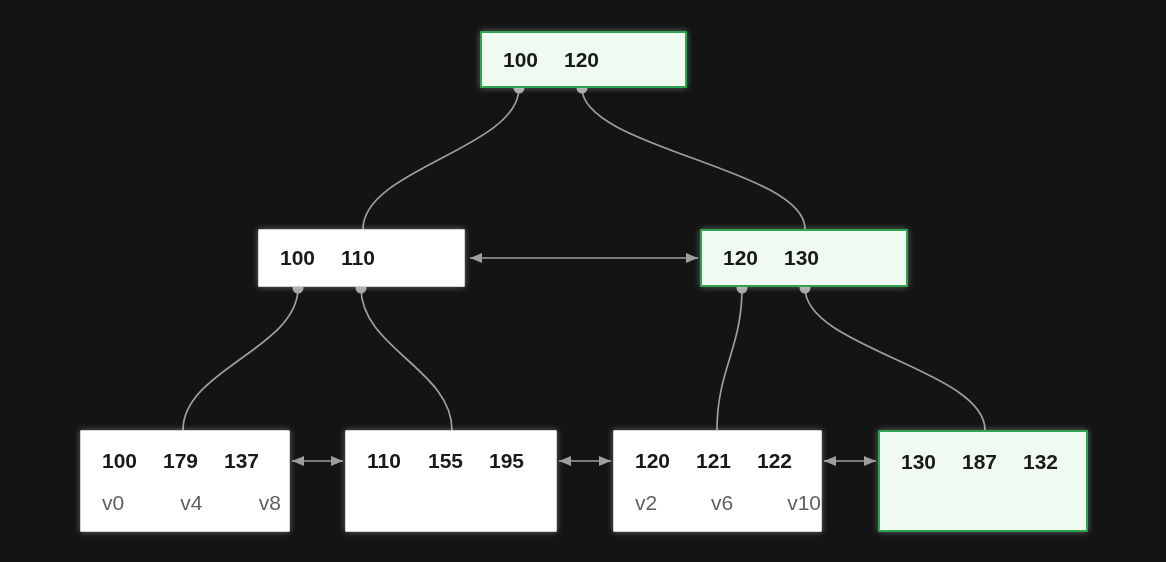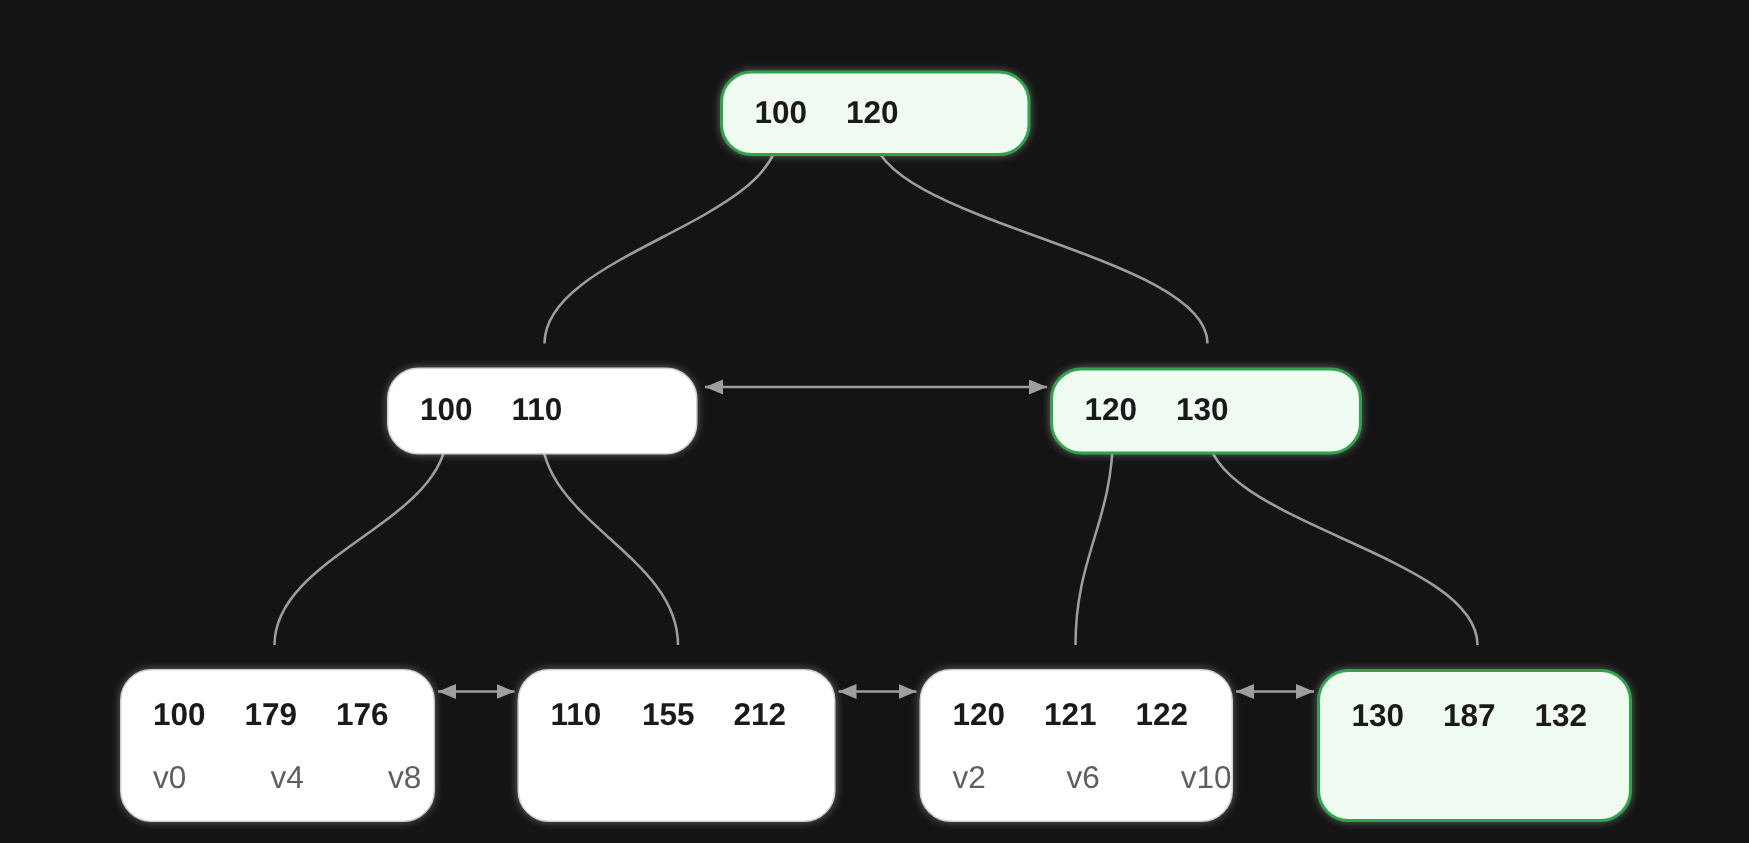--- a/index.html
+++ b/index.html
@@ -14,23 +14,22 @@
   .edges-layer {
     position: absolute;
     inset: 0;
     pointer-events: none;
   }
   .node {
     position: absolute;
     box-sizing: border-box;
     background: var(--node-bg, #ffffff);
     border: 1.5px solid var(--node-border, #d2d2d2);
-    border-radius: 21px;
+    border-radius: 1px;
     box-shadow: 0 0 6px rgba(255,255,255,0.35);
-    margin-top: 16px;
   }
   .node.highlight {
     background: var(--hl-bg, #effaf1);
     border: 2px solid var(--hl-border, #2ea44f);
   }
   .row {
     display: flex;
     padding-left: 21px;
     line-height: 32px;
   }
@@ -99,33 +98,33 @@
       <div class="node internal highlight" style="left: 700px; top: 229px; width: 208px; height: 58px;">
         <div class="row keys">
           <span class="cell key">120</span>
           <span class="cell key">130</span>
         </div>
       </div>
       <div class="node leaf" style="left: 80px; top: 430px; width: 210px; height: 102px;">
         <div class="row keys">
           <span class="cell key">100</span>
           <span class="cell key">179</span>
-          <span class="cell key">176</span>
+          <span class="cell key">137</span>
         </div>
         <div class="row values">
           <span class="cell value">v0</span>
           <span class="cell value">v4</span>
           <span class="cell value">v8</span>
         </div>
       </div>
       <div class="node leaf" style="left: 345px; top: 430px; width: 212px; height: 102px;">
         <div class="row keys">
           <span class="cell key">110</span>
           <span class="cell key">155</span>
-          <span class="cell key">212</span>
+          <span class="cell key">195</span>
         </div>
       </div>
       <div class="node leaf" style="left: 613px; top: 430px; width: 209px; height: 102px;">
         <div class="row keys">
           <span class="cell key">120</span>
           <span class="cell key">121</span>
           <span class="cell key">122</span>
         </div>
         <div class="row values">
           <span class="cell value">v2</span>

